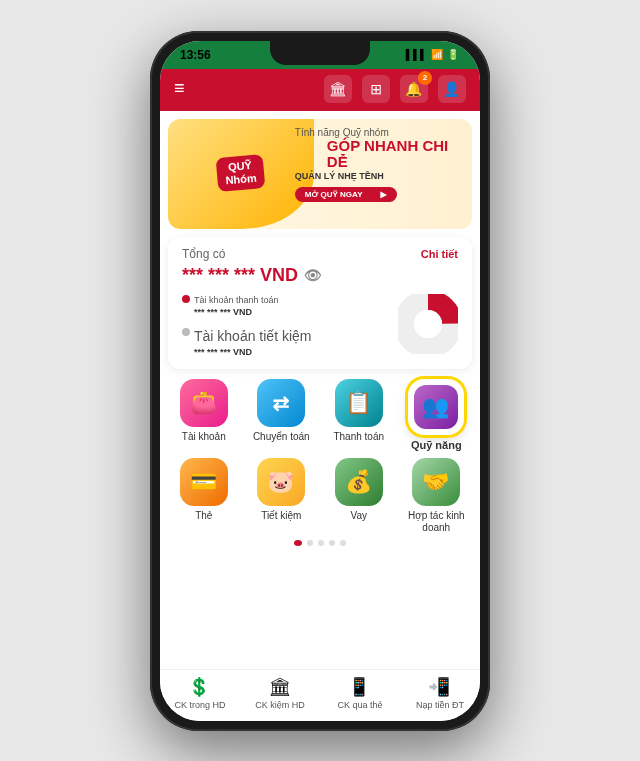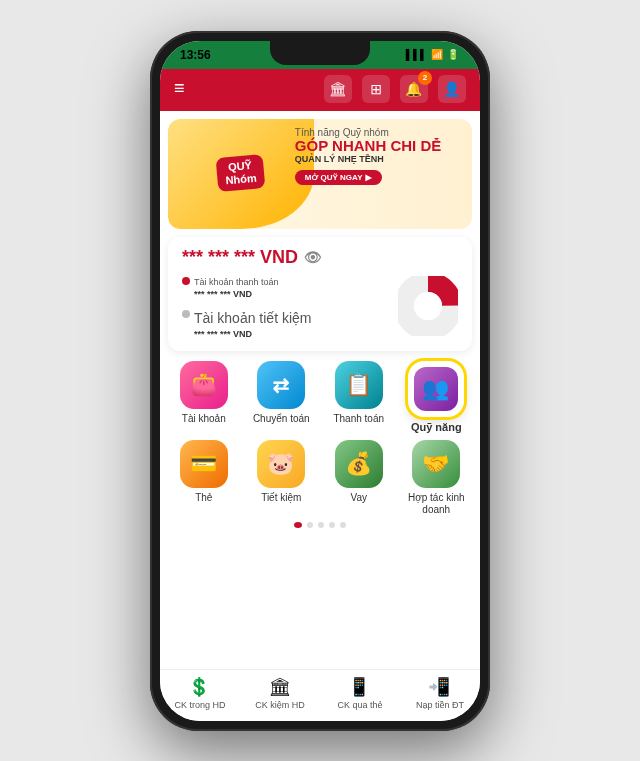--- a/index.html
+++ b/index.html
@@ -90,38 +90,39 @@
       text-align: left;
       width: 55%;
     }
     .banner-title-small { font-size: 10px; color: #555; }
     .banner-title-big {
       font-size: 15px;
       font-weight: 900;
       color: #c8102e;
       line-height: 1.1;
       text-transform: uppercase;
+      margin-left: 32px;
     }
     .banner-subtitle {
       font-size: 9px;
       font-weight: 700;
       color: #333;
       text-transform: uppercase;
     }
     .banner-btn {
       margin-top: 6px;
       background: #c8102e;
       color: #fff;
       font-size: 8px;
       font-weight: 700;
       padding: 3px 10px;
       border-radius: 12px;
       display: inline-flex;
       align-items: center;
-      gap: 3px;
+      gap: 18px;
     }
     .banner-left-art {
       position: absolute;
       left: 0; top: 0; bottom: 0;
       width: 48%;
       background: linear-gradient(135deg, #ffe082, #ffb300);
       border-radius: 12px 0 50% 12px;
       overflow: hidden;
       display: flex; align-items: center; justify-content: center;
     }
@@ -313,20 +314,24 @@
         <div class="banner-title-big">GÓP NHANH CHI DỄ</div>
         <div class="banner-subtitle">QUẢN LÝ NHẸ TỀNH</div>
         <div class="banner-btn">
           <span>MỞ QUỸ NGAY</span>
           <span>▶</span>
         </div>
       </div>
     </div>
 
     <div class="balance-card">
+      <div class="balance-header">
+        <span class="balance-title">Tổng có</span>
+        <span class="balance-detail">Chi tiết</span>
+      </div>
       <div class="balance-amount">
         <span>*** *** *** VND</span>
         <span class="eye-icon">👁</span>
       </div>
       <div class="balance-breakdown">
         <div style="flex:1; display:flex; flex-direction:column; gap:8px;">
           <div class="breakdown-item">
             <div class="dot dot-red"></div>
             <div class="breakdown-text">
               <div style="font-size:9px;color:#555;">Tài khoản thanh toán</div>

